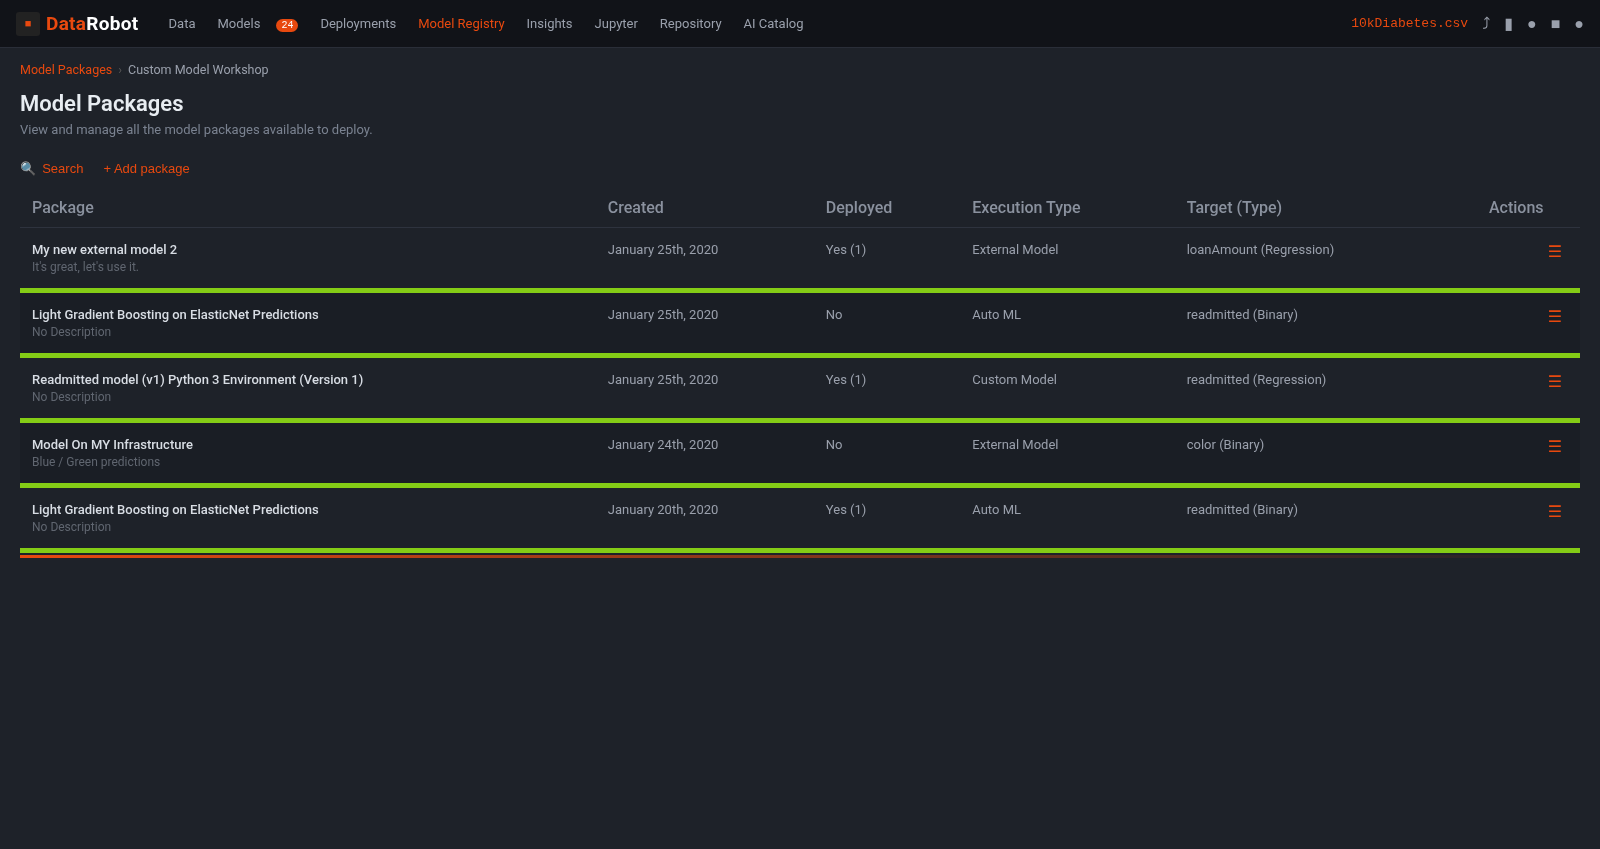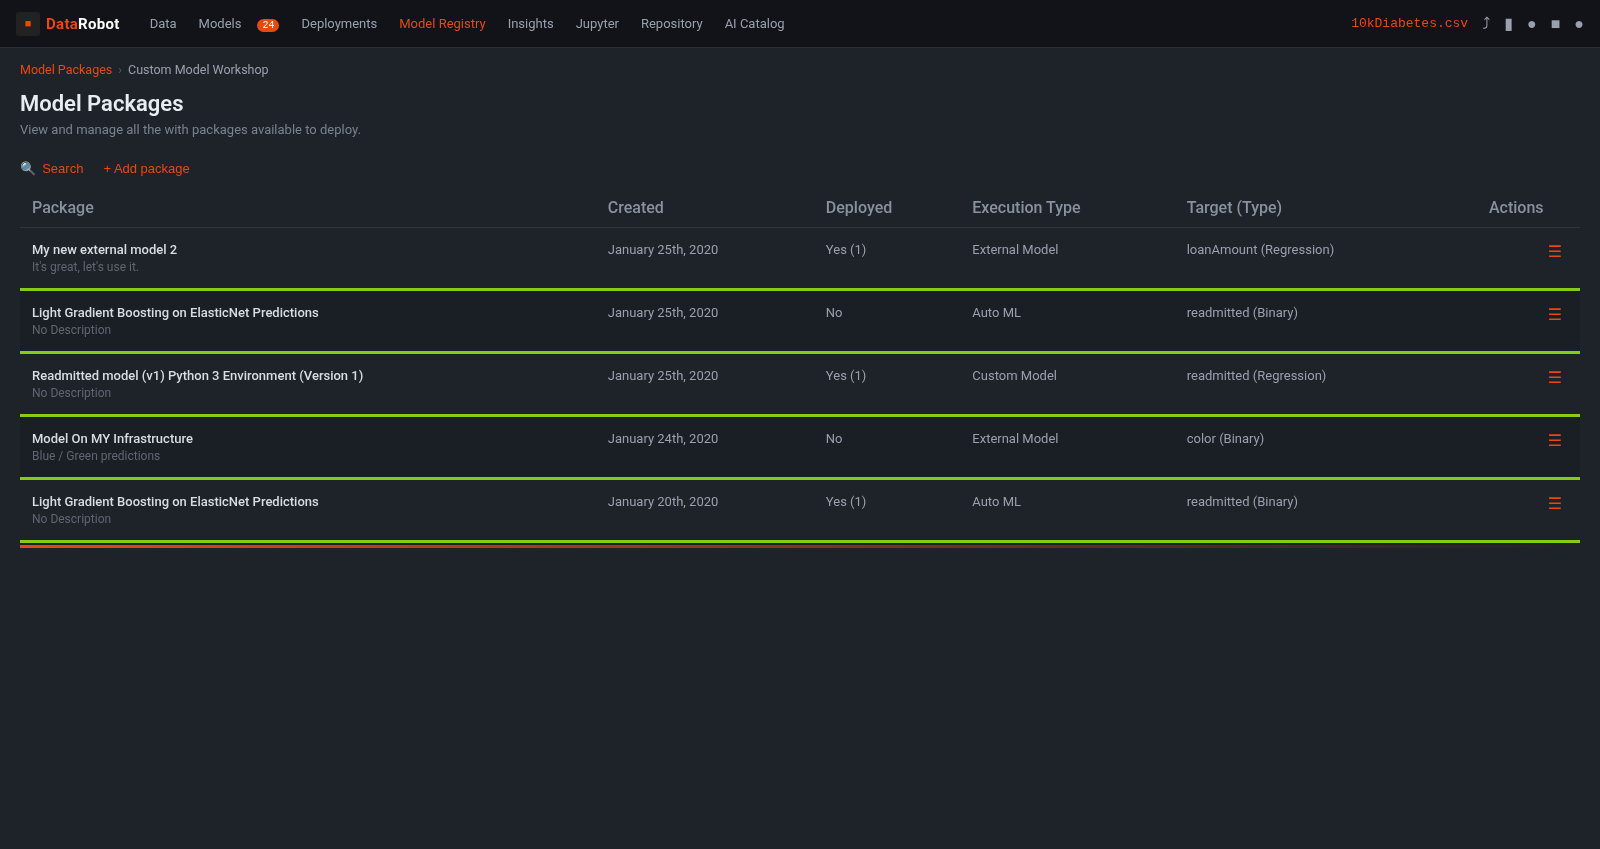--- a/index.html
+++ b/index.html
@@ -35,21 +35,21 @@
       display: flex;
       align-items: center;
       justify-content: center;
       color: #e8490f;
       font-weight: 900;
       font-size: 11px;
     }
     .topnav .logo-text {
       color: #fff;
       font-weight: 700;
-      font-size: 15px;
+      font-size: 19px;
       letter-spacing: 0.3px;
     }
     .topnav .logo-text span { color: #e8490f; }
     .nav-link {
       color: #9aa0ac;
       padding: 4px 10px;
       border-radius: 4px;
       cursor: pointer;
       font-size: 13px;
       white-space: nowrap;
@@ -145,21 +145,21 @@
     .data-table th {
       text-align: left;
       padding: 10px 12px;
       color: #8a919e;
       font-weight: 500;
       font-size: 16px;
       white-space: nowrap;
     }
     .data-table th:last-child { text-align: center; }
     .data-table tbody tr {
-      border-bottom: 3px solid #84cc16;
+      border-bottom: 5px solid #84cc16;
     }
     .data-table tbody tr:nth-child(even) {
       background: #1a1e25;
     }
     .data-table tbody tr:nth-child(odd) {
       background: #1e2229;
     }
     .data-table td {
       padding: 14px 12px;
       vertical-align: top;
@@ -225,21 +225,21 @@
 </nav>
 
 <div class="breadcrumb">
   <a>Model Packages</a>
   <span class="sep">›</span>
   <span class="current">Custom Model Workshop</span>
 </div>
 
 <div class="page-header">
   <div class="page-title">Model Packages</div>
-  <div class="page-subtitle">View and manage all the with packages available to deploy.</div>
+  <div class="page-subtitle">View and manage all the model packages available to deploy.</div>
 </div>
 
 <div class="toolbar">
   <button class="toolbar-btn">
     <span>🔍</span>
     <span>Search</span>
   </button>
   <button class="toolbar-btn">
     <span>+ Add package</span>
   </button>

